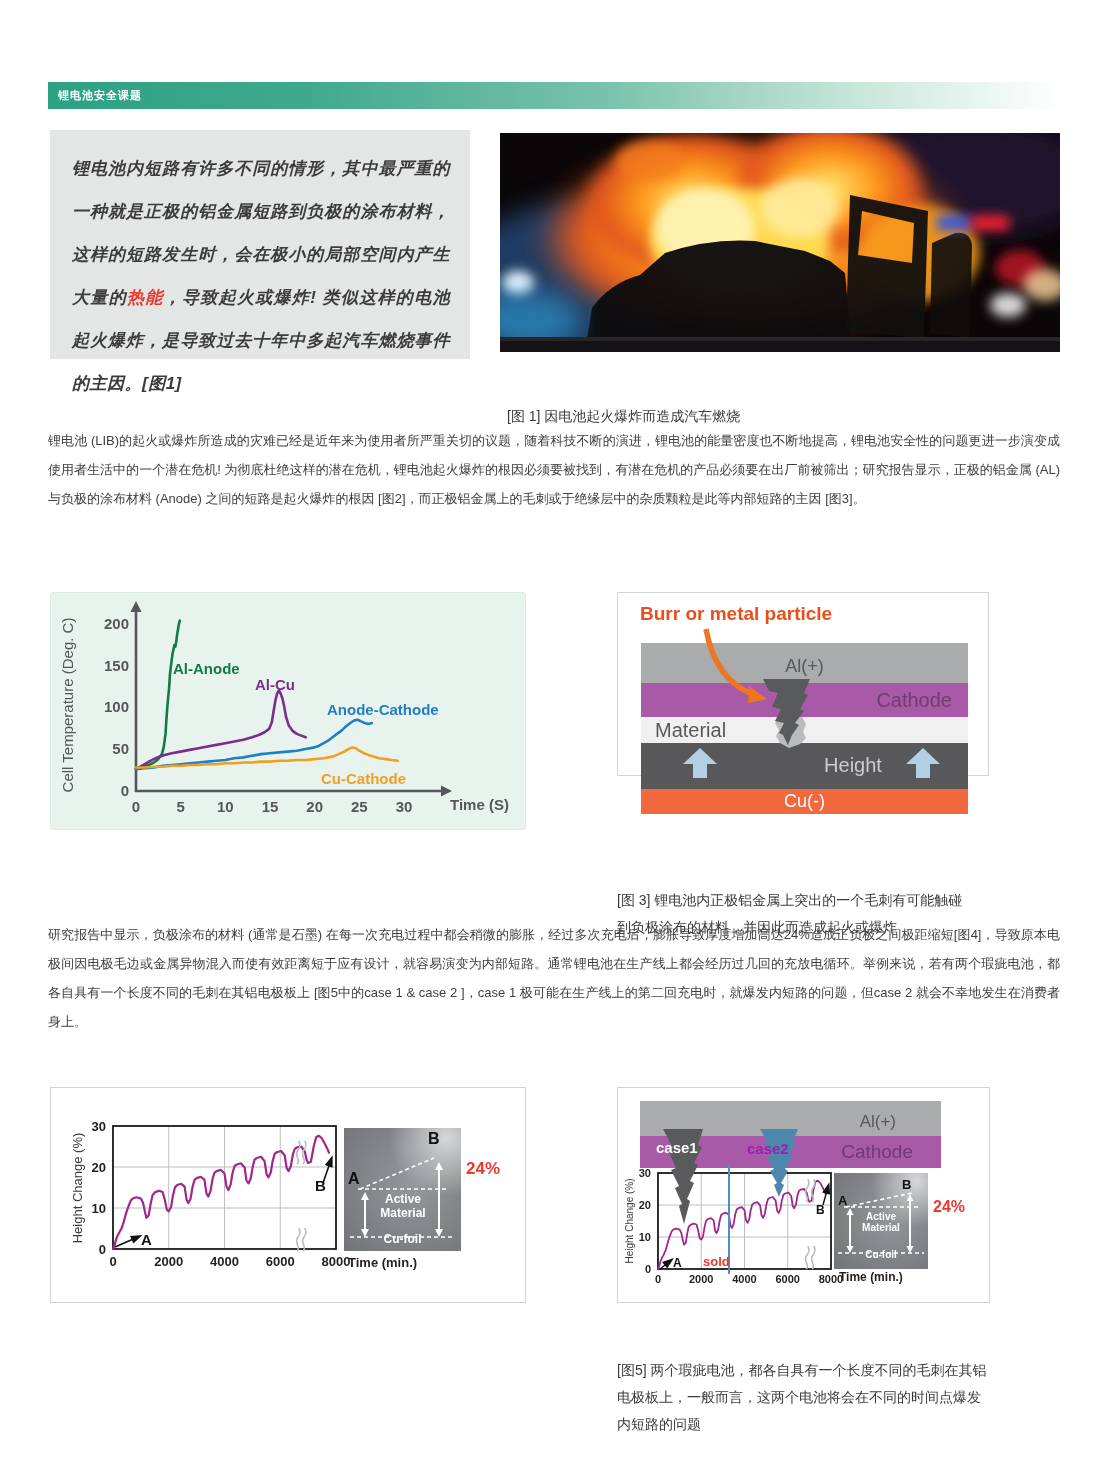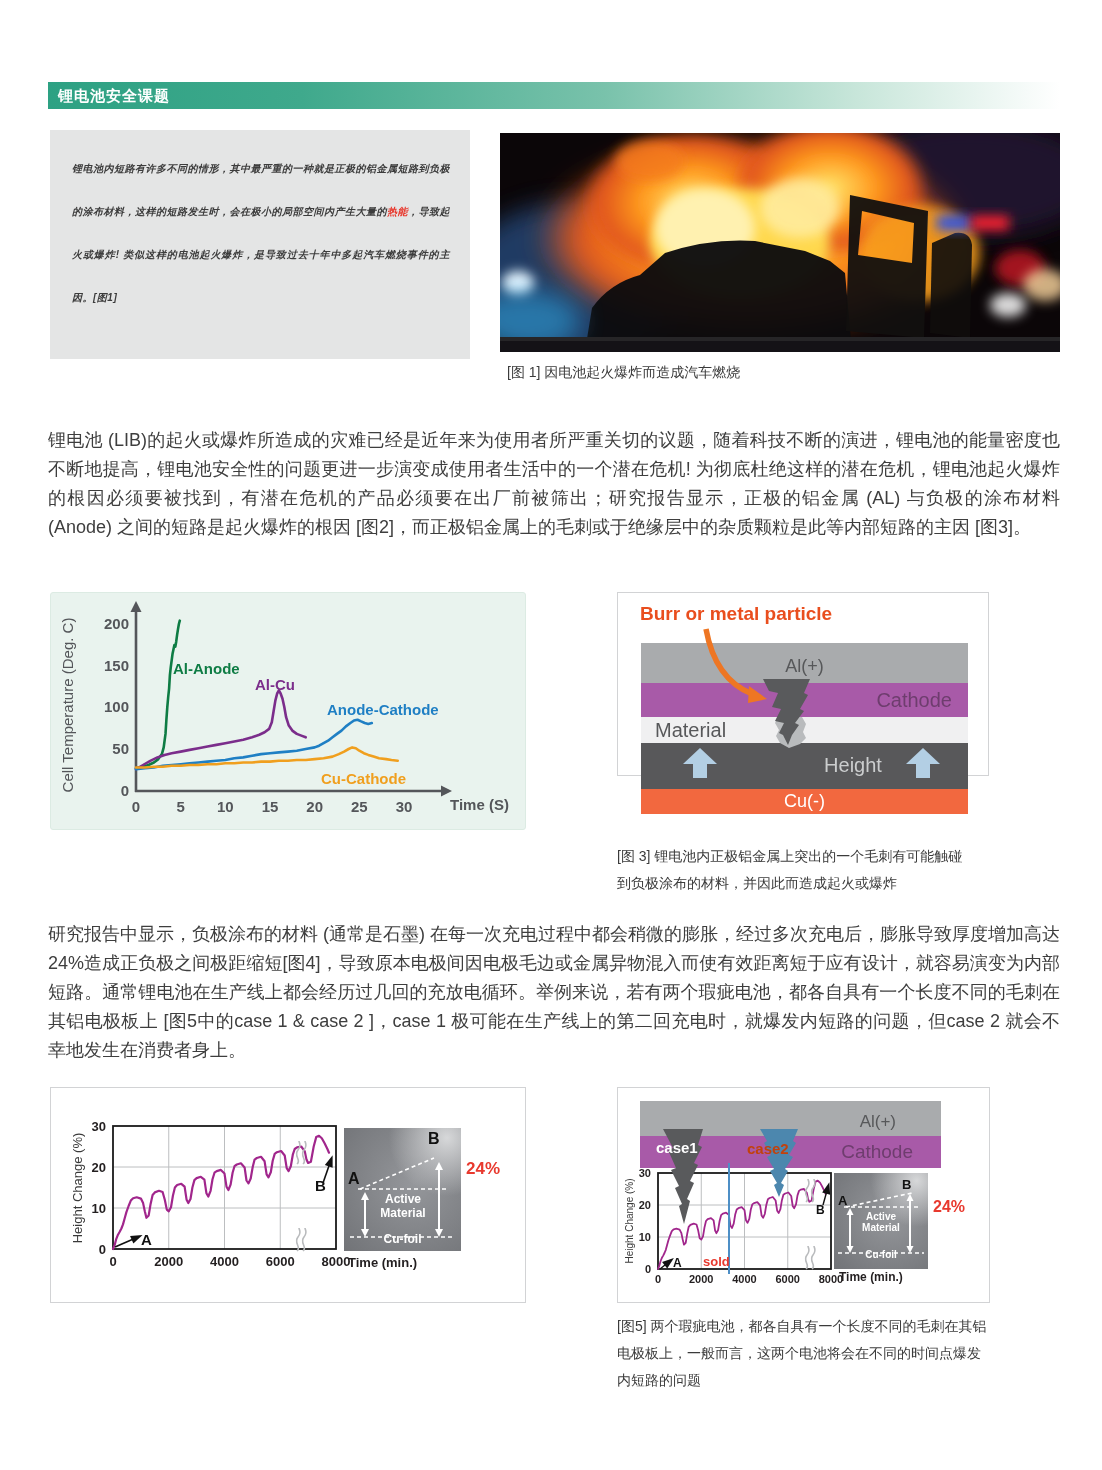--- a/index.html
+++ b/index.html
@@ -1,29 +1,29 @@
 <!DOCTYPE html>
 <html><head>
 <meta charset="utf-8">
 <style>
   html,body{margin:0;padding:0;background:#fff;}
   #page{position:relative;width:1102px;height:1470px;background:#fff;overflow:hidden;
         font-family:"Liberation Sans","DejaVu Sans",sans-serif;color:#3e3e3e;}
   .abs{position:absolute;}
   .header-bar{left:48px;top:82px;width:1012px;height:27px;
     background:linear-gradient(90deg,#2da183 0%,#3fa98c 25%,#79c2ab 55%,#c8e6da 80%,#ffffff 100%);
-    color:#fff;font-size:15px;font-weight:bold;line-height:27px;padding-left:10px;
+    color:#fff;font-size:11px;font-weight:bold;line-height:27px;padding-left:10px;
     letter-spacing:1px;box-sizing:border-box;}
   .intro-box{left:50px;top:130px;width:420px;height:229px;background:#e4e5e5;
-    font-size:10px;line-height:43px;font-weight:bold;font-style:italic;color:#3c3c3c;
+    font-size:17px;line-height:43px;font-weight:bold;font-style:italic;color:#3c3c3c;
     padding:17px 20px 0 22px;box-sizing:border-box;text-align:justify;letter-spacing:.5px;}
   .red{color:#e8392e;}
   .photo{left:500px;top:133px;width:560px;height:219px;background:#0b0608;}
-  .cap{font-size:14px;line-height:27px;color:#3b3b3b;}
-  .body-para{font-size:18px;line-height:29px;text-align:justify;color:#3e3e3e;margin:0;}
+  .cap{font-size:14px;line-height:27px;color:#3b3b3b;margin-top:44px;}
+  .body-para{font-size:13px;line-height:29px;text-align:justify;color:#3e3e3e;margin:0;}
   .fig-box{background:#fff;border:1px solid #d2d3d5;box-sizing:border-box;}
   .fig2-box{left:50px;top:592px;width:476px;height:238px;background:#e9f3ee;
     border:1px solid #dcebe3;border-radius:3px;box-sizing:border-box;}
   .layer{position:absolute;}
   .burr-title{left:22px;top:10px;font-size:19px;font-weight:bold;color:#e94e1e;}
   .l-label{position:absolute;font-size:20px;color:#57585a;}
   .inset{background:
     radial-gradient(circle at 88% 8%, rgba(230,231,232,.85), rgba(230,231,232,0) 38%),
     radial-gradient(circle at 60% 45%, #95979b, #7c7e82 70%, #717377);}
   .inset span{position:absolute;color:#fff;font-weight:bold;}
@@ -231,21 +231,21 @@
         <text x="33" y="88.96" fill="#231f20" font-size="11" font-weight="bold" text-anchor="end">30</text>
         <text x="55" y="179" fill="#111111" font-size="12" font-weight="bold" text-anchor="start">A</text>
         <text x="198" y="126" fill="#111111" font-size="12" font-weight="bold" text-anchor="start">B</text>
         <text x="85" y="178" fill="#e8392e" font-size="13" font-weight="bold" text-anchor="start">sold</text>
         <text x="221" y="193" fill="#231f20" font-size="12" font-weight="bold" text-anchor="start">Time (min.)</text>
         <text x="15" y="133" fill="#3a3a3a" font-size="10" font-weight="normal" text-anchor="middle" transform="rotate(-90 15 133)">Height Change (%)</text>
       </svg>
     <div class="l-label" style="left:22px;top:24px;width:256px;text-align:right;font-size:17px;">Al(+)</div>
     <div class="l-label" style="left:22px;top:53px;width:273px;text-align:right;font-size:19px;color:#6e3d6e;">Cathode</div>
     <div class="l-label" style="left:38px;top:51px;font-size:15px;font-weight:600;color:#ffffff;">case1</div>
-    <div class="l-label" style="left:129px;top:52px;font-size:15px;font-weight:600;color:#c2410c;">case2</div>
+    <div class="l-label" style="left:129px;top:52px;font-size:15px;font-weight:600;color:#a21caf;">case2</div>
     <div class="abs inset" style="left:216px;top:85px;width:94px;height:96px;">
       <svg class="abs" style="left:0;top:0;" width="94" height="96">
         <line x1="12" y1="34" x2="78" y2="20" class="wd"></line>
         <line x1="10" y1="34" x2="84" y2="34" class="wd"></line>
         <line x1="4" y1="80" x2="90" y2="80" class="wd"></line>
         <line x1="16" y1="40" x2="16" y2="74" class="ws"></line>
         <polygon points="16,35 12.5,42 19.5,42" fill="#fff"></polygon>
           <polygon points="16,80 12.5,73 19.5,73" fill="#fff"></polygon>
         <line x1="76" y1="26" x2="76" y2="74" class="ws"></line>
         <polygon points="76,21 72.5,28 79.5,28" fill="#fff"></polygon>

